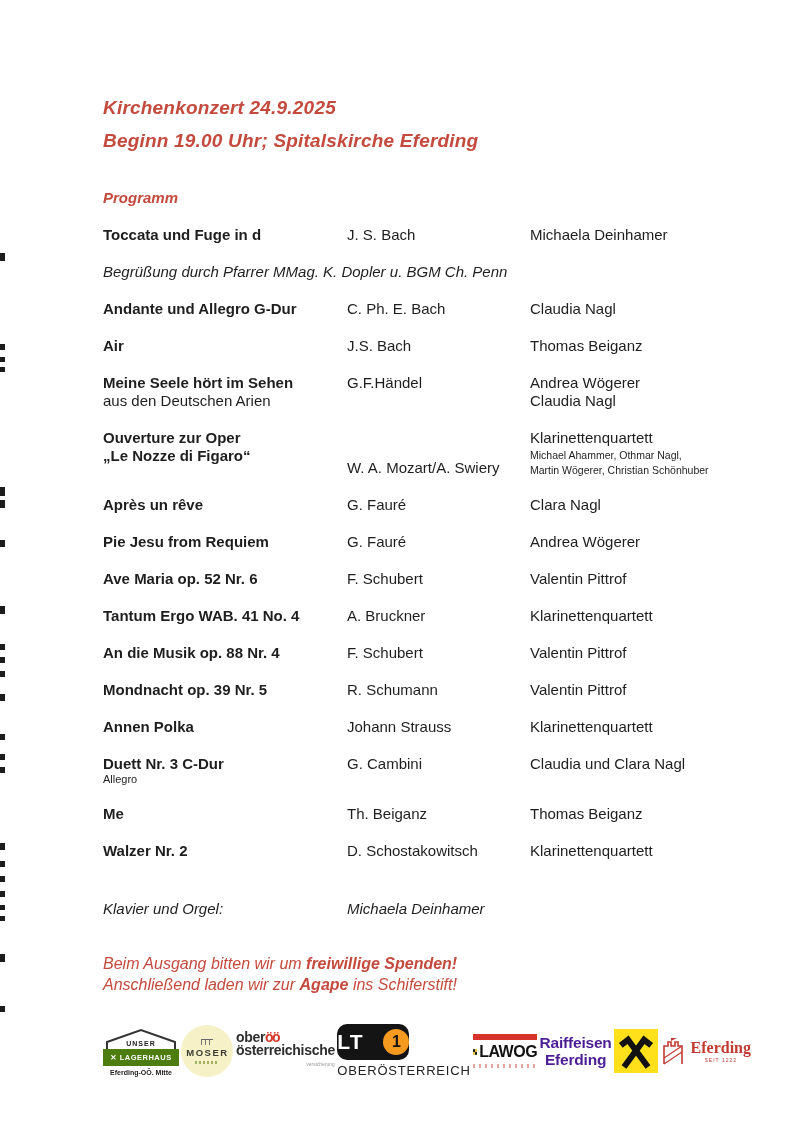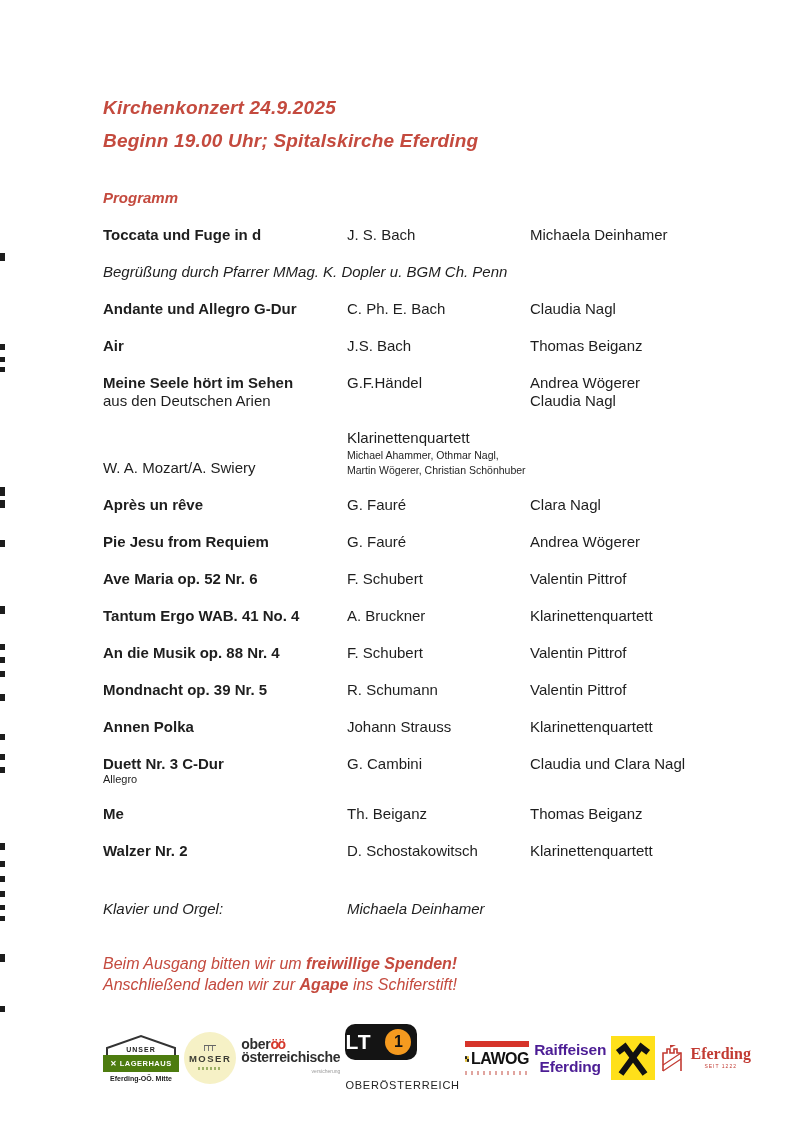--- a/index.html
+++ b/index.html
@@ -92,24 +92,24 @@
   .moser .msub{width:24px;height:3px;margin-top:3px;background:repeating-linear-gradient(90deg,rgba(120,150,60,.7) 0 2px,transparent 2px 4px);}
 
   
   .ooev{line-height:13px;}
   .ooev .l1,.ooev .l2{font-size:14px;font-weight:bold;color:#2e2e2e;letter-spacing:-.3px;}
   .ooev .redg{color:#d5382b;letter-spacing:-1.5px;}
   .ooev .osub{font-size:5px;color:#9a9a9a;text-align:right;margin-top:1px;}
 
   
   .lt1{text-align:center;}
-  .lt1 .badge{width:72px;height:36px;background:#141414;border-radius:10px;display:flex;align-items:center;justify-content:flex-start;gap:14px;}
+  .lt1 .badge{width:72px;height:36px;background:#141414;border-radius:10px;display:flex;align-items:center;justify-content:space-between;gap:14px;}
   .lt1 .lt{color:#fff;font-weight:bold;font-size:21px;letter-spacing:1px;}
   .lt1 .one{width:26px;height:26px;border-radius:50%;background:#f59a1f;color:#111;font-weight:bold;font-size:16px;display:flex;align-items:center;justify-content:center;}
-  .lt1 .ltsub{font-size:11px;letter-spacing:.8px;margin-top:19px;color:#222;}
+  .lt1 .ltsub{font-size:13px;letter-spacing:.8px;margin-top:3px;color:#222;}
 
   
   .lawog{width:64px;text-align:center;}
   .lawog .lbar{height:6px;background:#d6342a;margin-bottom:3px;}
   .lawog .lrow{display:flex;align-items:center;justify-content:center;gap:2px;}
   .lawog .lname{font-weight:800;font-size:16px;letter-spacing:-.5px;color:#111;}
   .lawog .ltag{margin-top:3px;height:4px;background:repeating-linear-gradient(90deg,rgba(200,90,80,.55) 0 2px,transparent 2px 6px);}
 
   
   .raifftext{font-weight:800;font-size:15.5px;line-height:17px;color:#4c1d95;text-align:center;letter-spacing:-.2px;}
@@ -182,20 +182,25 @@
 
     </div>
     <div class="c2">G.F.Händel</div>
     <div class="c3">
       <div>Andrea Wögerer</div>
       <div>Claudia Nagl</div>
     </div>
   </div>
 
   <div class="prow">
+    <div class="c1">
+      <div class="t1">Ouverture zur Oper</div>
+      <div class="t2 bold">„Le Nozze di Figaro“</div>
+
+    </div>
     <div class="c2 valign-bottom">W. A. Mozart/A. Swiery</div>
     <div class="c3">
       <div>Klarinettenquartett</div>
 
     <div class="psmall">Michael Ahammer, Othmar Nagl,</div>
           <div class="psmall">Martin Wögerer, Christian Schönhuber</div>
         </div>
   </div>
 
   <div class="prow">

